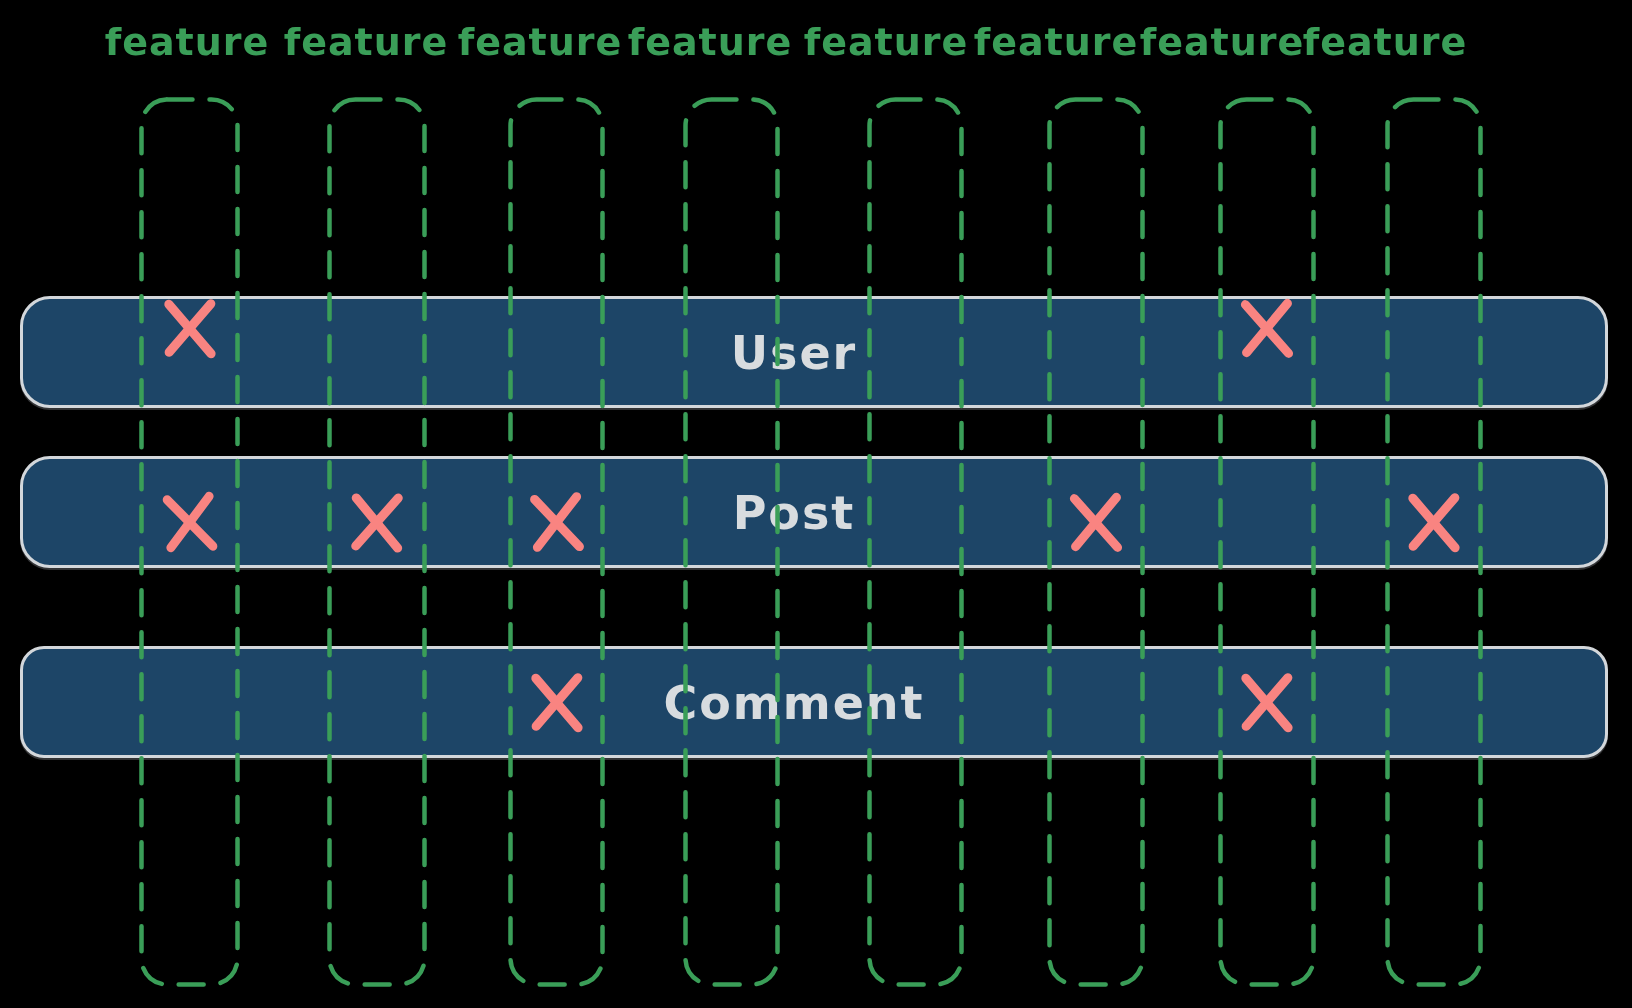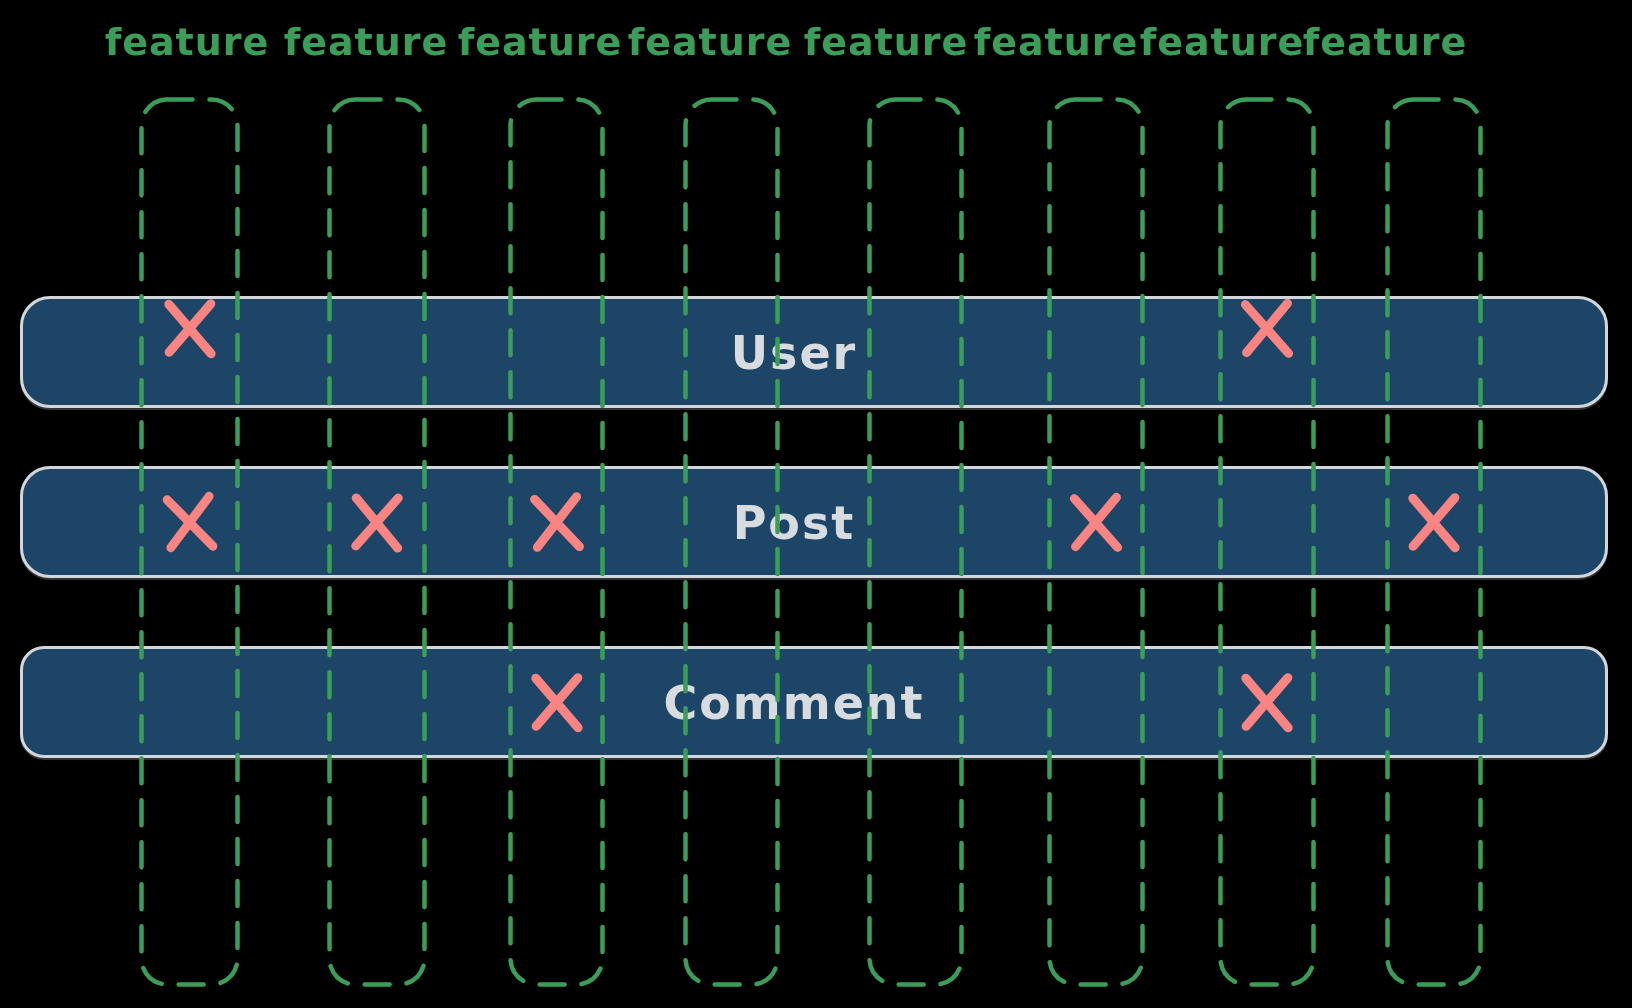--- a/index.html
+++ b/index.html
@@ -62,21 +62,21 @@
     height: 64px;
   }
 </style>
 </head>
 <body>
 
 <div id="stage">
     <div class="entity-bar" style="top: 272px; margin-top: 24px;">
       <div class="entity-label">User</div>
     </div>
-    <div class="entity-bar" style="top: 466px;">
+    <div class="entity-bar" style="top: 456px;">
       <div class="entity-label">Post</div>
     </div>
     <div class="entity-bar" style="top: 646px; border-radius: 24px;">
       <div class="entity-label">Comment</div>
     </div>
     <svg class="grid-col" width="101" height="890" style="left: 139px;">
       <rect x="2.5" y="2.5" width="96" height="885" rx="26" fill="none" stroke="#3a9e58" stroke-width="4.5" stroke-linecap="round" stroke-dasharray="25 17"></rect>
     </svg>
     <div class="feature-label" style="left: 187px;">feature</div>
     <svg class="grid-col" width="100" height="890" style="left: 327px;">

